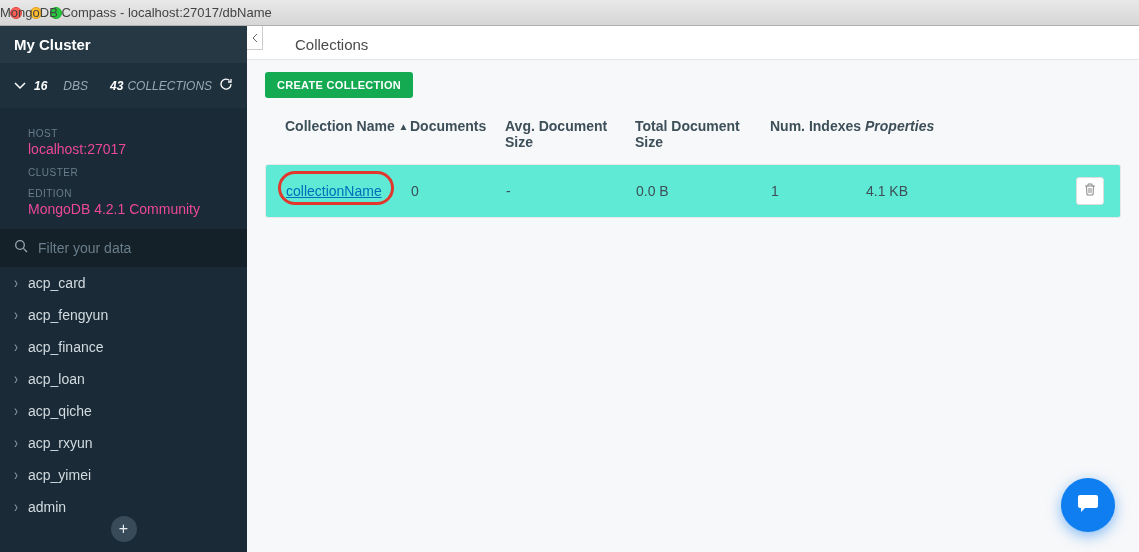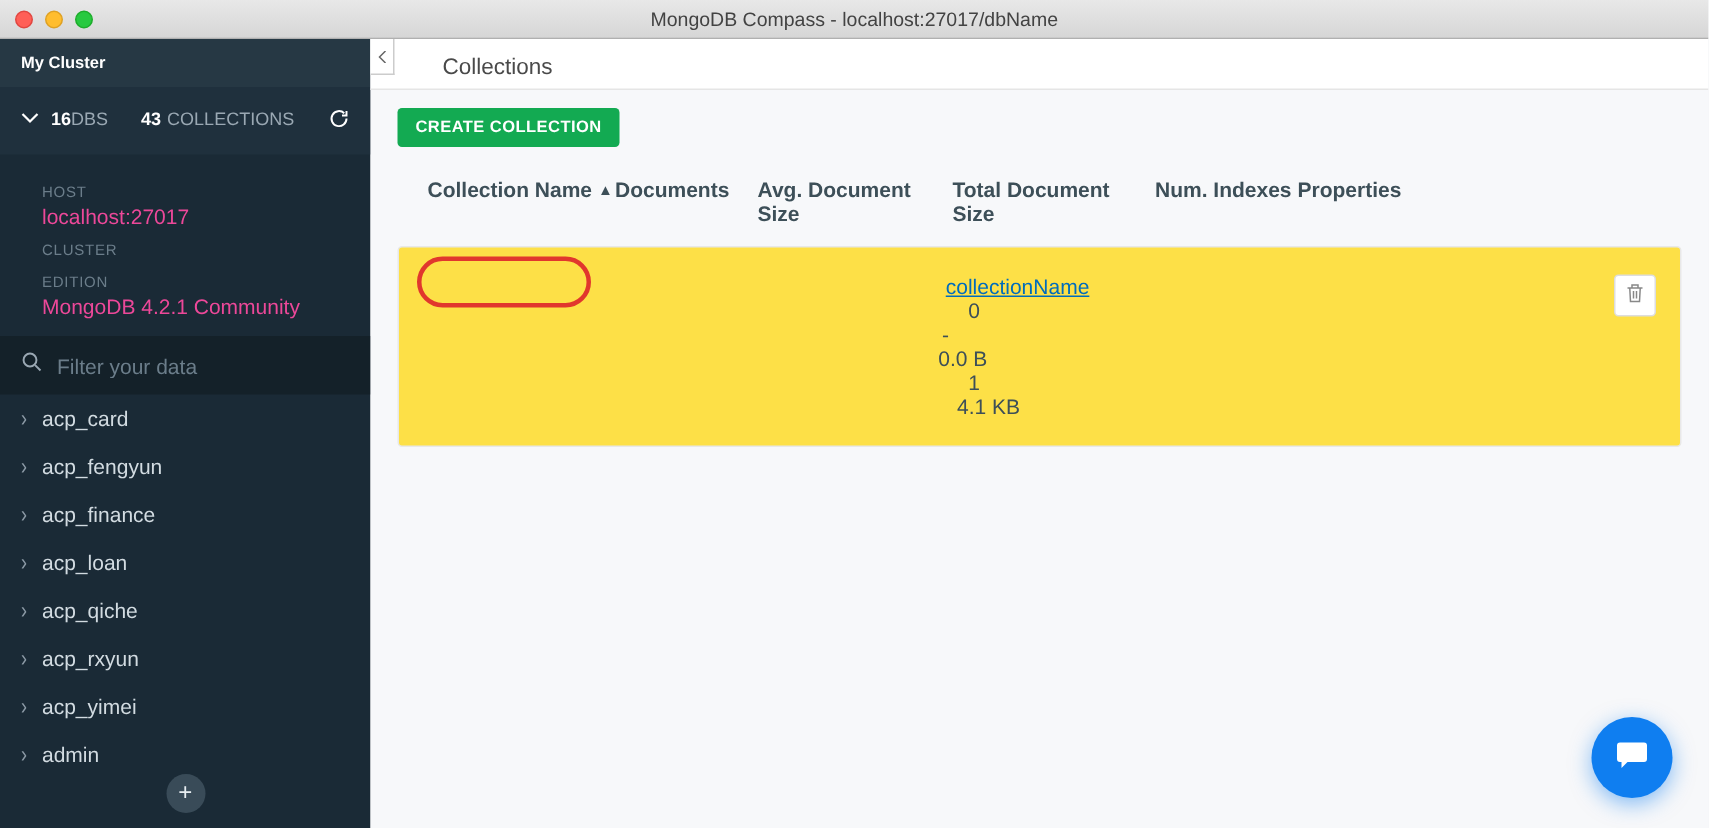--- a/index.html
+++ b/index.html
@@ -4,27 +4,27 @@
   <style>
     * { margin: 0; padding: 0; box-sizing: border-box; font-family: -apple-system, BlinkMacSystemFont, "Segoe UI", Helvetica, Arial, sans-serif; }
     body { width: 1139px; height: 552px; background: #f5f5f5; overflow: hidden; }
 
     .titlebar { height: 26px; background: linear-gradient(#e8e8e8, #d6d6d6); border-bottom: 1px solid #b0b0b0; display: flex; align-items: center; padding: 0 10px; position: relative; }
     .traffic { display: flex; gap: 8px; }
     .dot { width: 12px; height: 12px; border-radius: 50%; }
     .dot.red { background: #ff5f57; border: 0.5px solid #e14640; }
     .dot.yellow { background: #ffbd2e; border: 0.5px solid #dfa123; }
     .dot.green { background: #28c940; border: 0.5px solid #1dad2b; }
-    .title-text { position: absolute; left: 0; right: 0; text-align: center; font-size: 13px; color: #434343; }
+    .title-text { position: absolute; left: 0; right: 0; font-size: 13px; color: #434343; }
 
     .app { display: flex; height: calc(100% - 26px); }
 
     .sidebar { width: 247px; background: #1a2a36; color: #c7cfd6; display: flex; flex-direction: column; flex-shrink: 0; position: relative; }
-    .sidebar-hdr { background: #263844; padding: 10px 14px; font-size: 11px; font-weight: 600; color: #fff; }
-    .sidebar-stats { background: #1f303d; padding: 14px 14px; display: flex; align-items: flex-start; font-size: 12px; color: #9aa8b3; }
+    .sidebar-hdr { background: #263844; padding: 10px 14px; font-size: 15px; font-weight: 600; color: #fff; }
+    .sidebar-stats { background: #1f303d; padding: 14px 14px; display: flex; align-items: center; font-size: 12px; color: #9aa8b3; font-style: italic; }
     .sidebar-stats .chev { color: #fff; margin-right: 8px; }
     .stat-n { color: #fff; font-weight: 600; }
     .stat-sep { width: 22px; display: inline-block; }
     .refresh { margin-left: auto; color: #fff; }
 
     .sidebar-meta { padding: 10px 28px 12px; }
     .meta-label { font-size: 10px; letter-spacing: 0.5px; color: #6b7d8a; margin-top: 10px; }
     .meta-value { font-size: 14px; color: #ec4899; margin-top: 2px; }
 
     .sidebar-search { background: #142129; padding: 10px 14px; display: flex; align-items: center; gap: 10px; }
@@ -46,23 +46,23 @@
     .create-btn { background: #13aa52; color: #fff; border: none; border-radius: 3px; padding: 7px 12px; font-size: 11px; font-weight: 700; letter-spacing: 0.3px; cursor: pointer; }
 
     .table { margin: 0 18px; }
     .thead { display: flex; padding: 10px 20px 14px; font-size: 14px; color: #3d4f58; font-weight: 600; }
     .th-name { width: 125px; }
     .th-docs { width: 95px; }
     .th-avg { width: 130px; }
     .th-tot { width: 135px; }
     .th-idx { width: 95px; }
     .th-tis { width: 110px; }
-    .th-prop { width: 90px; }
-
-    .trow { background: #fde047; border: 1px solid #e8e8e8; border-radius: 3px; display: flex; align-items: center; padding: 18px 20px; font-size: 14px; color: #3d4f58; position: relative; flex-direction: column; }
+    .th-prop { width: 90px; font-style: italic; }
+
+    .trow { background: #5eead4; border: 1px solid #e8e8e8; border-radius: 3px; display: flex; align-items: center; padding: 18px 20px; font-size: 14px; color: #3d4f58; position: relative; }
     .cell-name { width: 125px; }
     .cell-name a { color: #006cbc; text-decoration: underline; font-weight: 500; }
     .cell-docs { width: 95px; }
     .cell-avg { width: 130px; }
     .cell-tot { width: 135px; }
     .cell-idx { width: 95px; }
     .cell-tis { width: 110px; }
     .trash-btn { position: absolute; right: 16px; width: 28px; height: 28px; border: 1px solid #ddd; border-radius: 3px; background: #fff; display: flex; align-items: center; justify-content: center; color: #888; cursor: pointer; }
 
     .highlight-oval { position: absolute; border: 3px solid #e1372d; border-radius: 18px; pointer-events: none; }
@@ -87,21 +87,21 @@
   <div class="sidebar">
     <div class="sidebar-hdr">My Cluster</div>
 
     <div class="sidebar-stats">
       <span class="chev">
         <svg width="12" height="8" viewBox="0 0 12 8">
             <path d="M1 1 L6 6 L11 1" stroke="#fff" stroke-width="1.5" fill="none"></path>
           </svg>
       </span>
       <span class="stat-n">16</span>
-      <span style="margin-left:0">DBS</span>
+      <span style="margin-left:16px">DBS</span>
       <span class="stat-sep"></span>
       <span class="stat-n">43</span>
       <span style="margin-left:4px">COLLECTIONS</span>
       <span class="refresh">
         <svg width="14" height="14" viewBox="0 0 14 14">
             <path d="M12 7 A5 5 0 1 1 10.5 3.5 M12 2 L12 5 L9 5" stroke="#fff" stroke-width="1.3" fill="none"></path>
           </svg>
       </span>
     </div>
 

